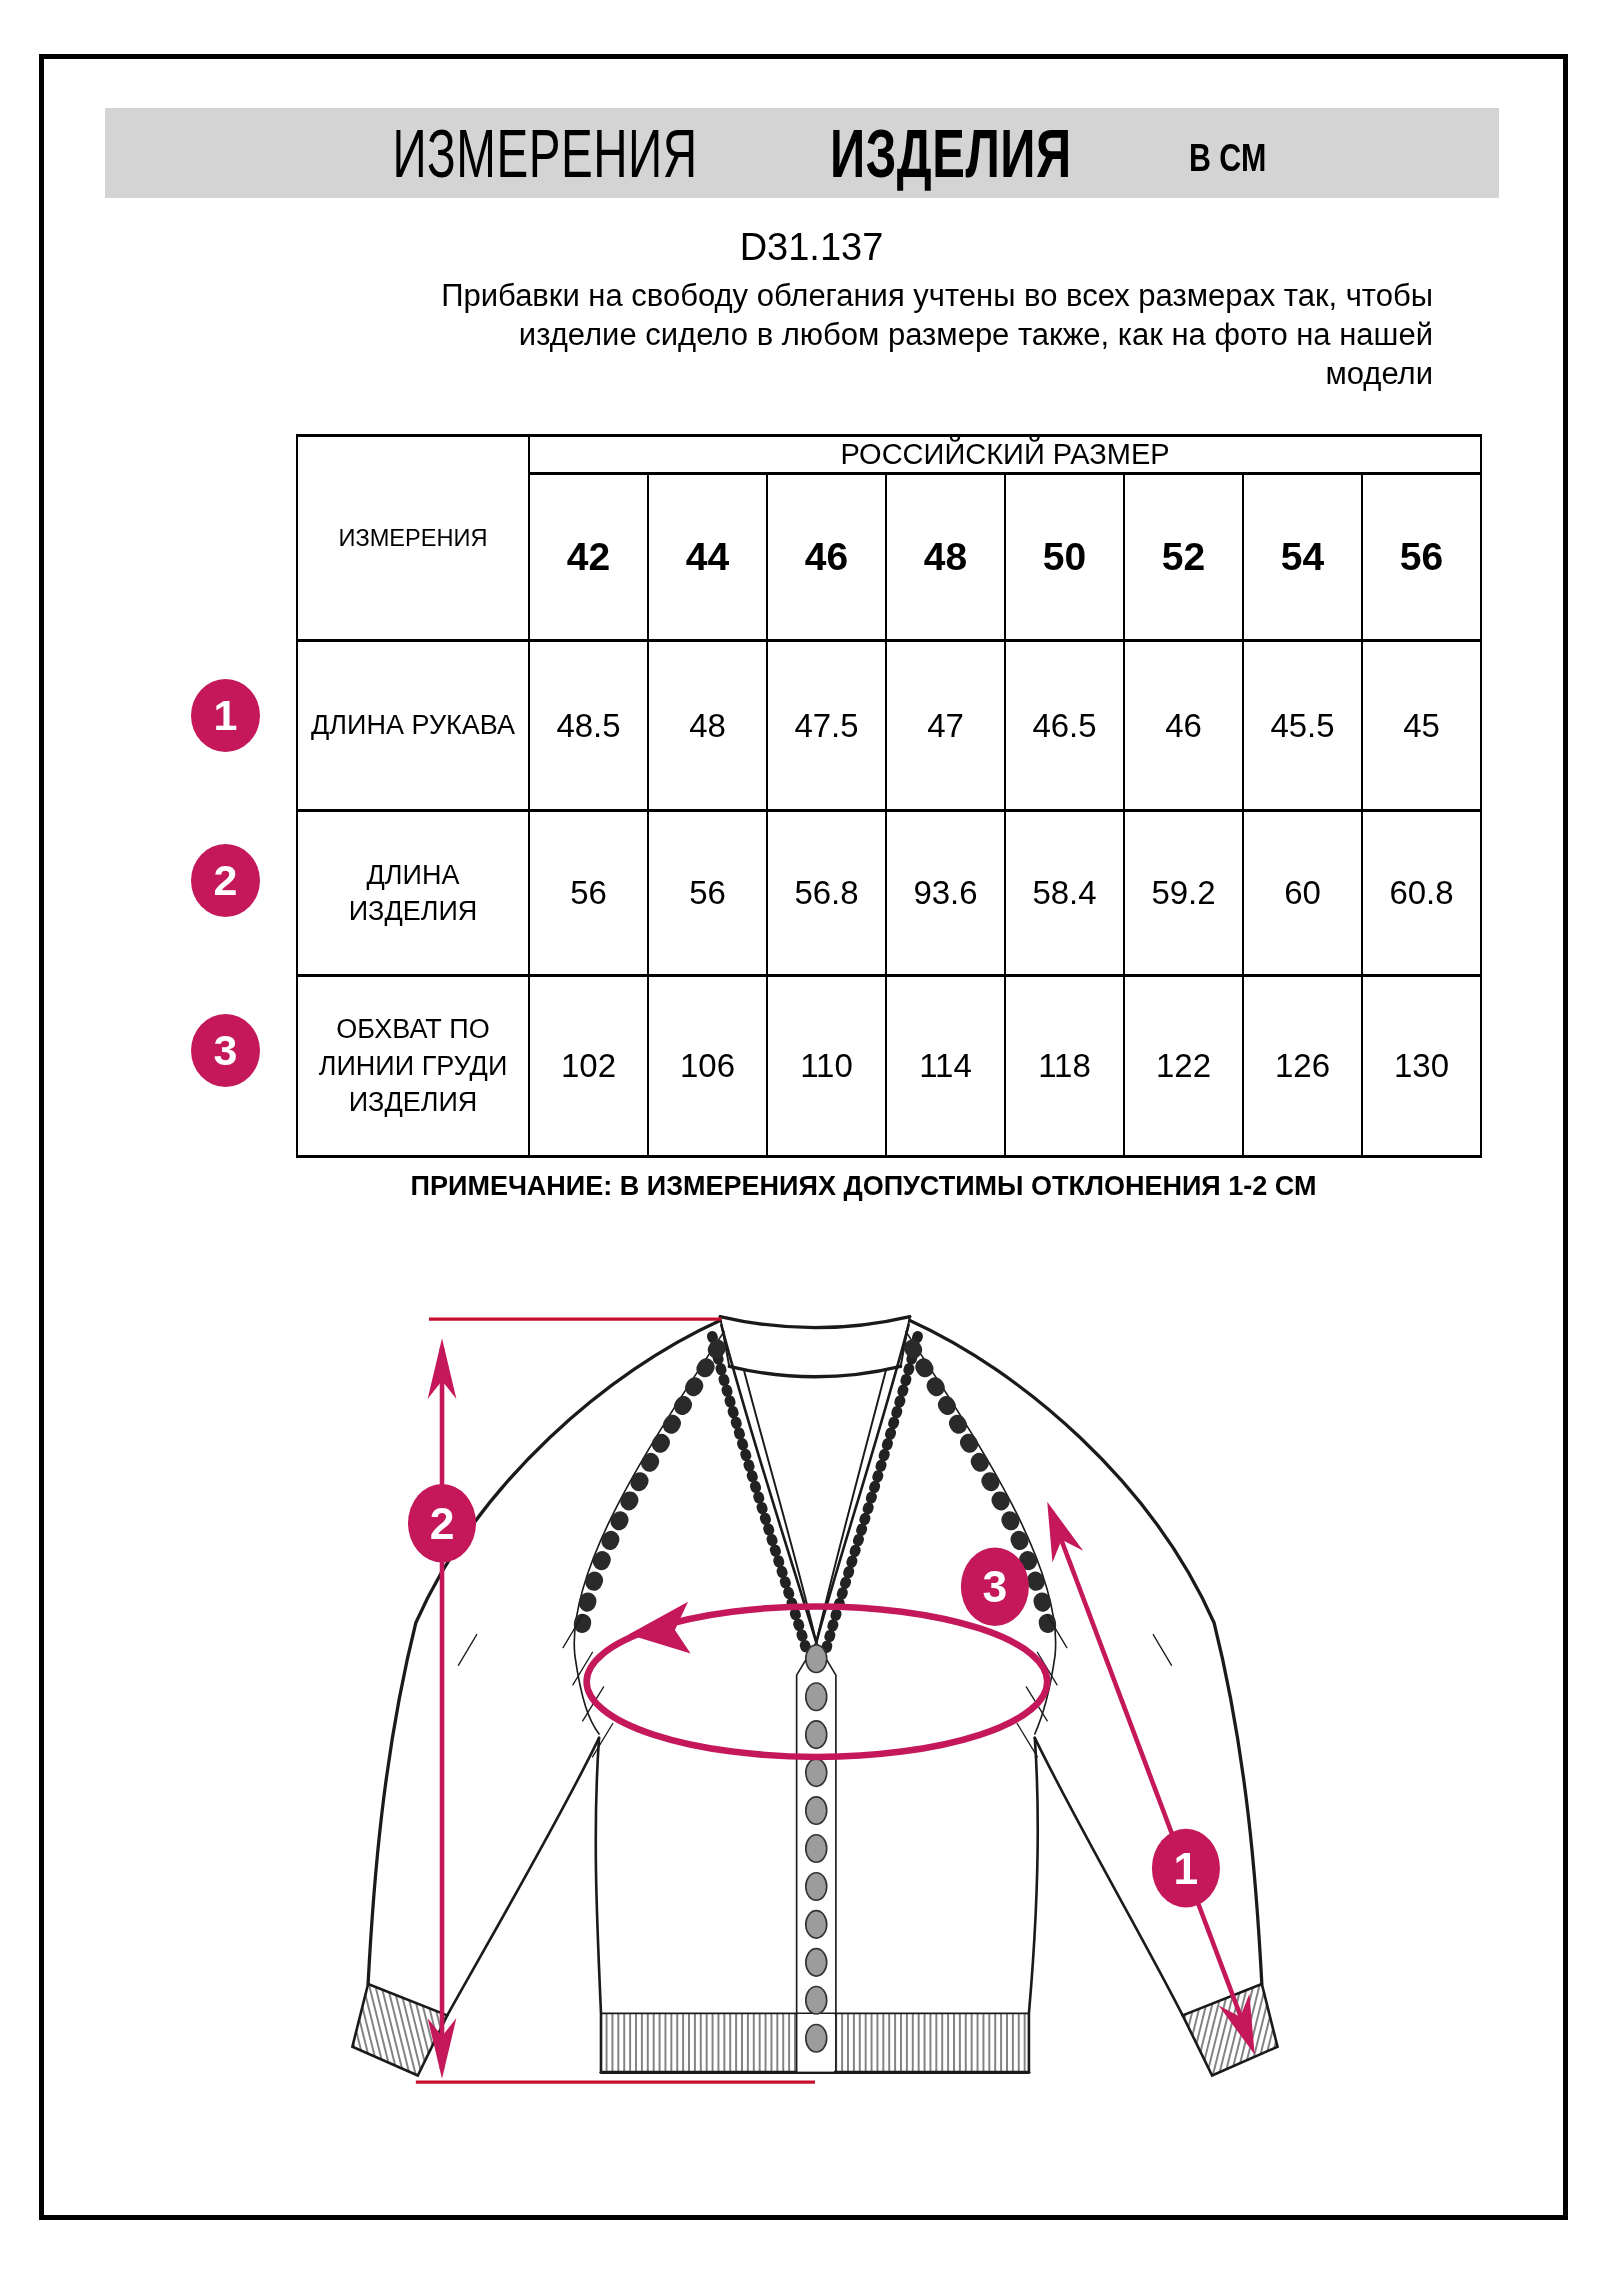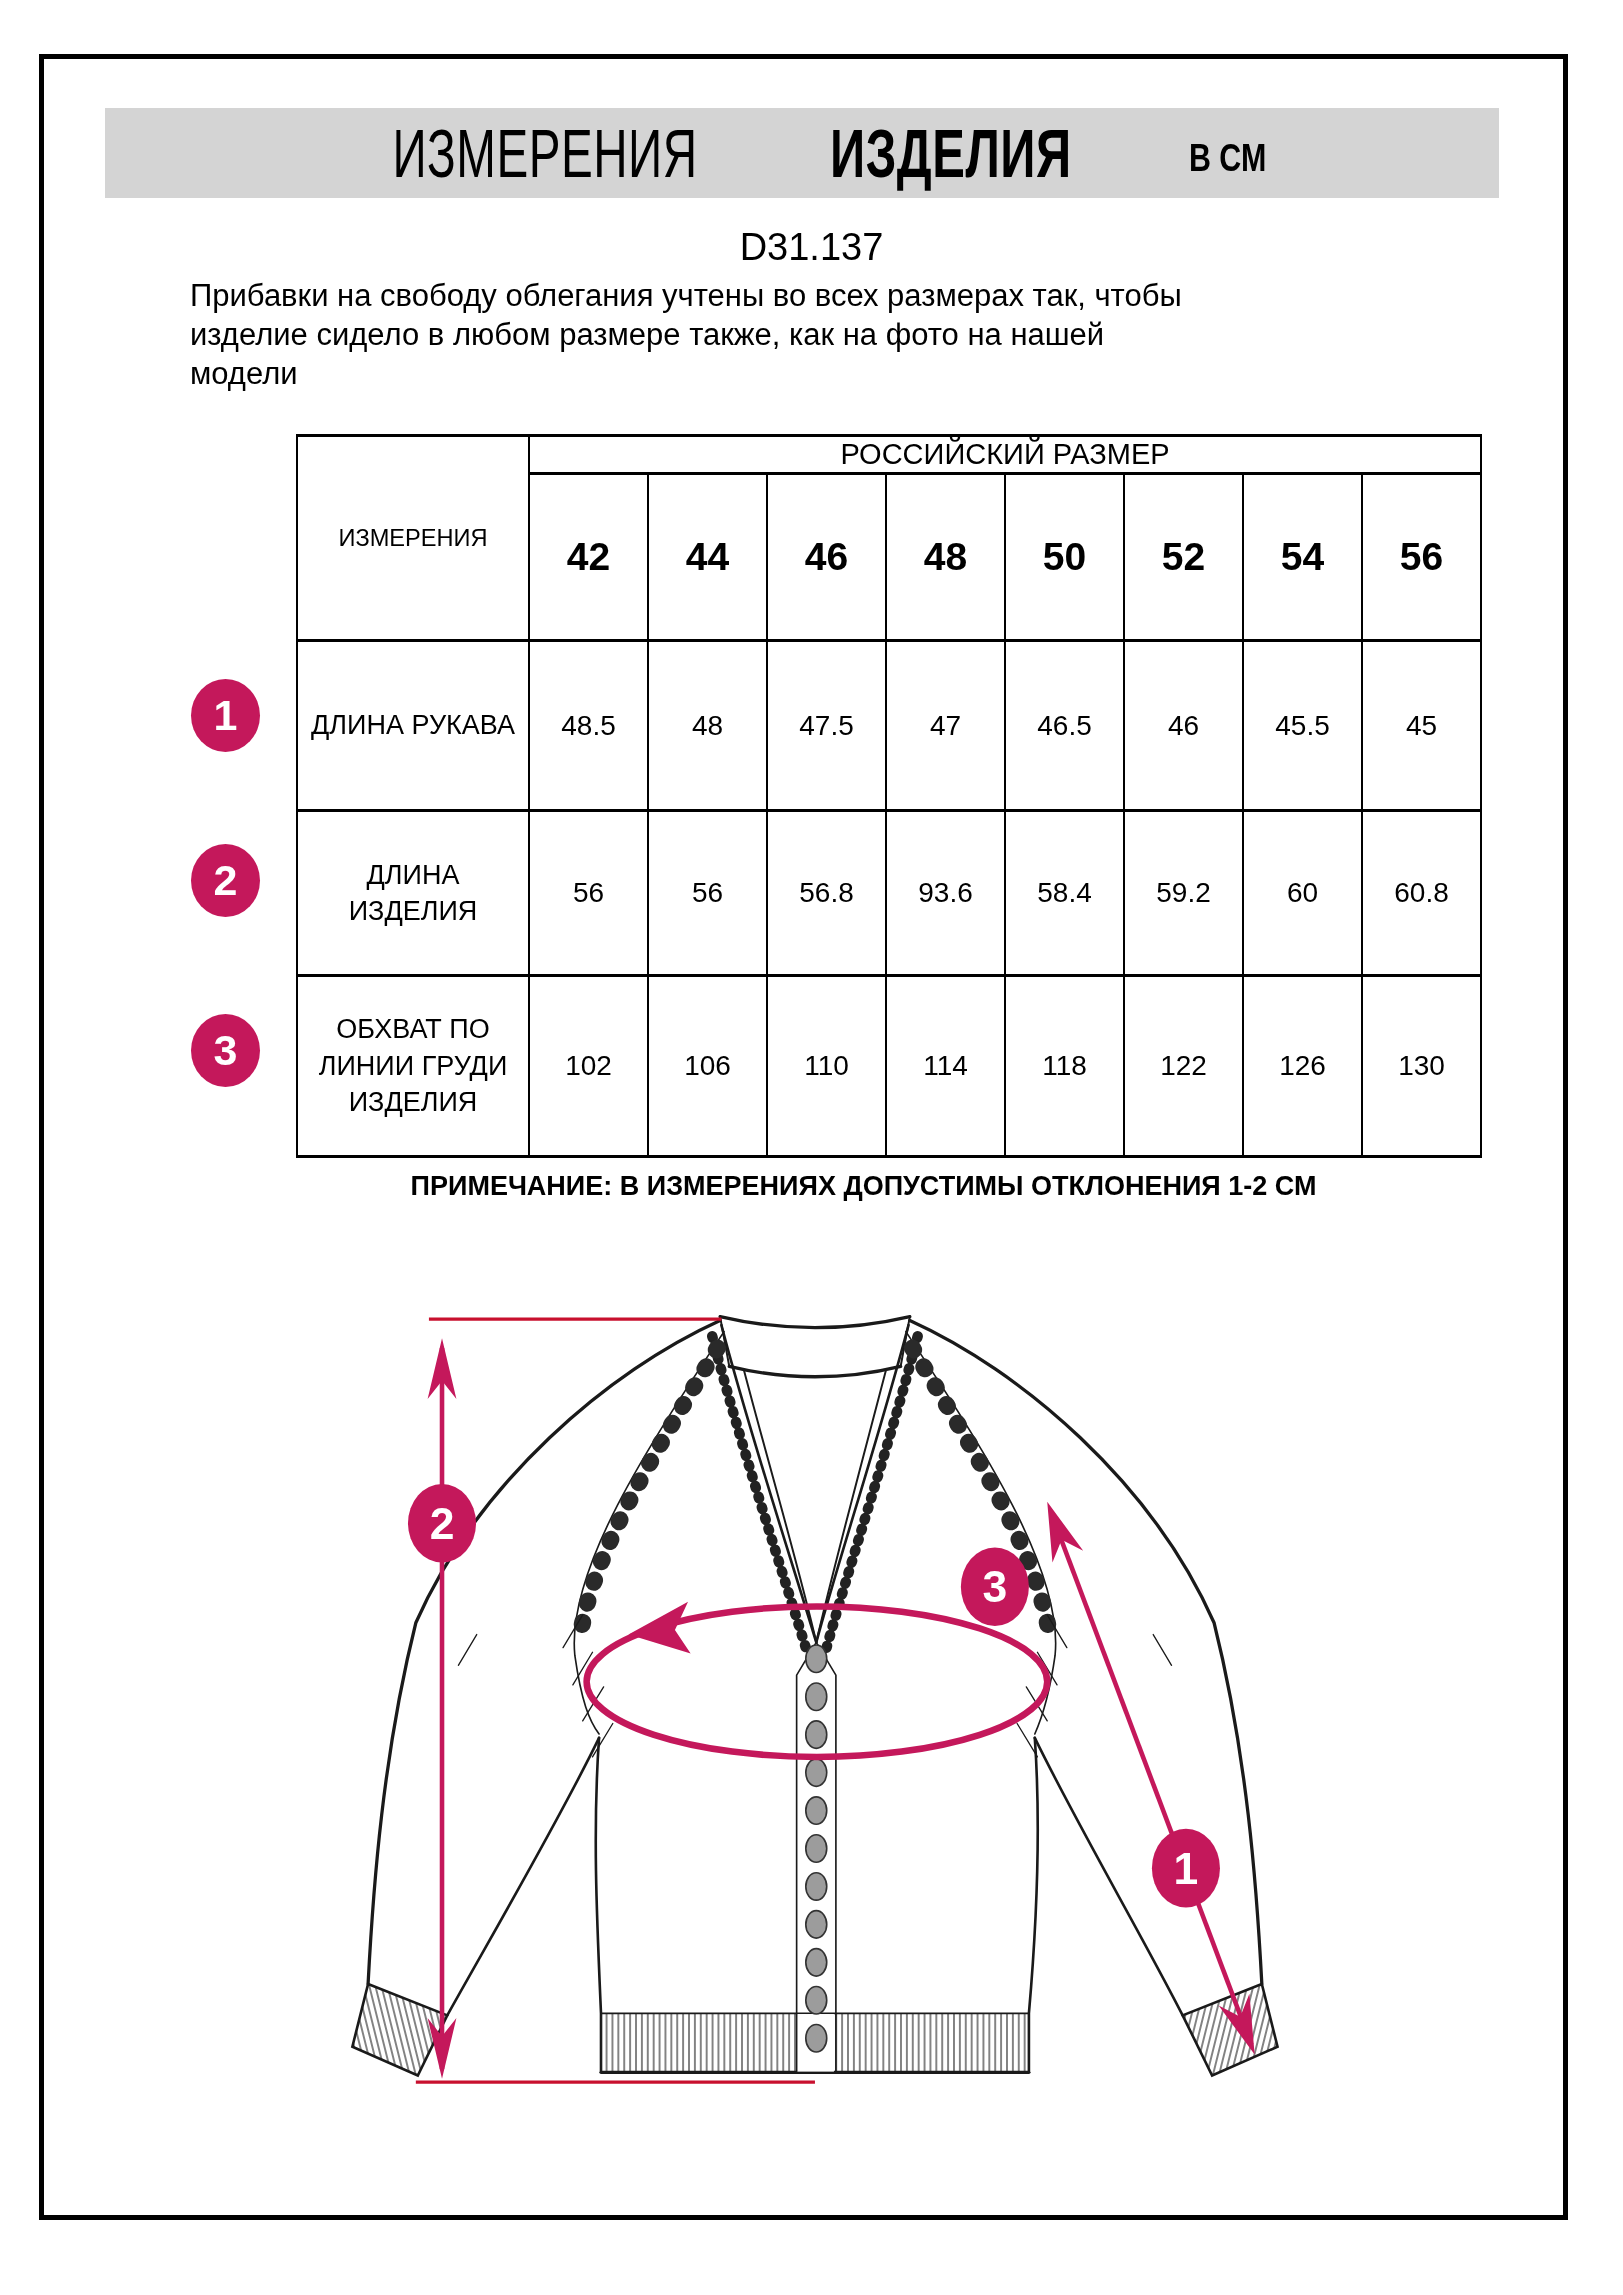--- a/index.html
+++ b/index.html
@@ -6,30 +6,30 @@
   body{width:1623px;height:2295px;position:relative;font-family:"Liberation Sans","DejaVu Sans",sans-serif;color:#000;}
   #frame{position:absolute;left:39px;top:54px;width:1529px;height:2166px;border:5.2px solid #000;box-sizing:border-box;background:#fff;}
   
   #banner{position:absolute;left:105px;top:108px;width:1394px;height:90px;background:var(--banner,#D4D4D4);
           display:flex;align-items:center;justify-content:center;}
   .t1{font-size:68px;font-weight:400;letter-spacing:0.7px;display:inline-block;transform:scaleX(.70);white-space:nowrap;}
   .t2{font-size:68px;font-weight:700;letter-spacing:0.7px;display:inline-block;transform:scaleX(.72);white-space:nowrap;margin-left:19.6px;}
   .t3{font-size:39px;font-weight:600;display:inline-block;transform:scaleX(.78);white-space:nowrap;margin-left:59px;margin-top:9.2px;}
   
   #model{position:absolute;left:0;top:226px;width:1623px;text-align:center;font-size:38px;font-weight:400;}
-  #desc{position:absolute;left:190px;top:276px;width:1243px;text-align:left;font-size:31px;line-height:1.26;white-space:pre-line;}
+  #desc{position:absolute;left:190px;top:276px;width:1243px;text-align:right;font-size:31px;line-height:1.26;white-space:pre-line;}
   
   #sizetable{position:absolute;left:296px;top:434px;border-collapse:collapse;table-layout:fixed;}
   #sizetable th,#sizetable td{border-left:2px solid #000;border-right:2px solid #000;border-top:3.9px solid #000;border-bottom:3.9px solid #000;
       text-align:center;vertical-align:middle;padding:0;font-weight:400;}
   #sizetable .group{height:35px;font-size:29px;text-align:center;}
   #sizetable .corner{width:230px;font-size:23.6px;}
   #sizetable .size{height:164px;font-size:39px;font-weight:700;width:117px;}
   #sizetable .rowlabel{font-size:27px;line-height:1.35;white-space:pre-line;}
-  #sizetable td{font-size:28px;}
+  #sizetable td{font-size:33px;}
   #sizetable tr.r1 td,#sizetable tr.r1 th{height:167px;}
   #sizetable tr.r2 td,#sizetable tr.r2 th{height:162px;text-align:center;}
   #sizetable tr.r3 td,#sizetable tr.r3 th{height:178px;}
   
   .badge{position:absolute;width:69px;height:73px;border-radius:50%;background:var(--accent,#C4185B);
          color:#fff;display:flex;align-items:center;justify-content:center;font-size:43px;font-weight:700;}
   #badge-r1{left:191px;top:679px;}
   #badge-r2{left:191px;top:844px;}
   #badge-r3{left:191px;top:1014px;}
   

